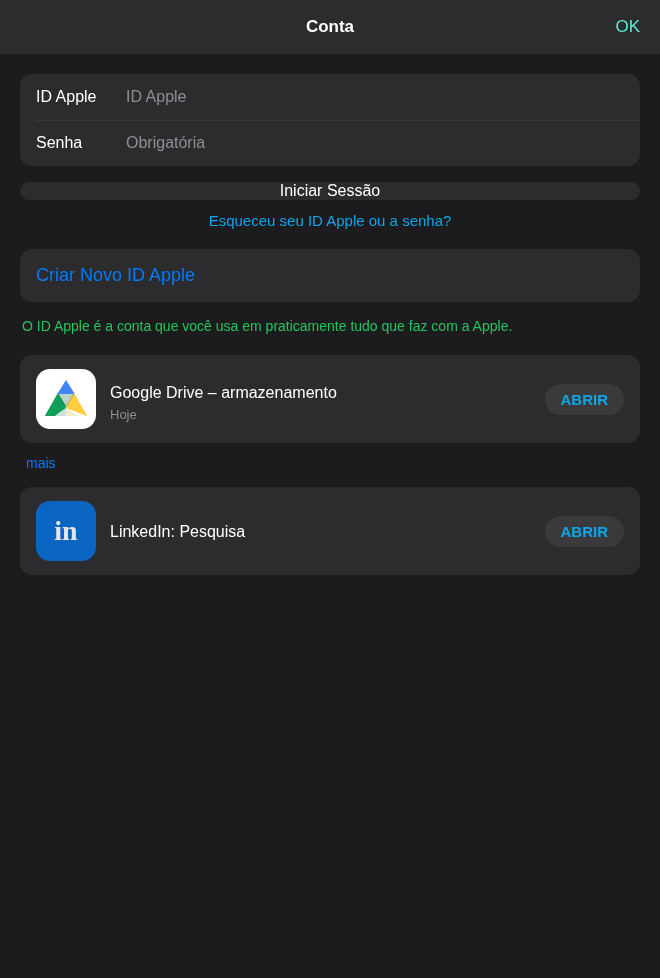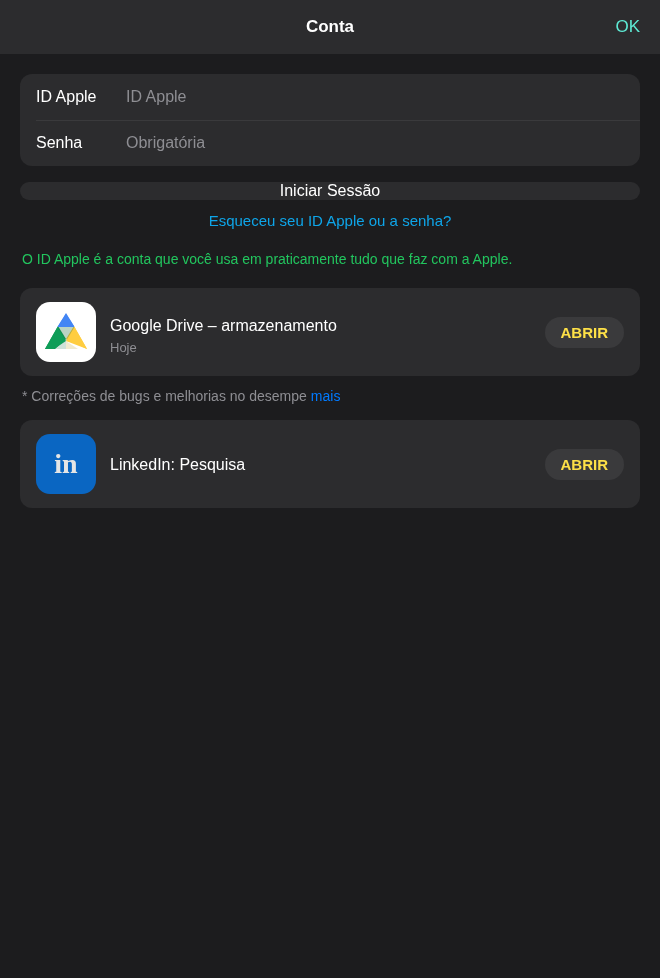--- a/index.html
+++ b/index.html
@@ -175,21 +175,21 @@
       font-size: 13px;
       color: #8e8e93;
     }
 
     .open-button {
       background: #3a3a3c;
       border-radius: 20px;
       padding: 7px 16px;
       font-size: 15px;
       font-weight: 600;
-      color: #fde047;
+      color: #0ea5e9;
       cursor: pointer;
       flex-shrink: 0;
     }
 
     .update-notes {
       font-size: 14px;
       color: #8e8e93;
       margin-bottom: 16px;
       padding: 0 2px;
       white-space: nowrap;
@@ -266,20 +266,21 @@
     <div class="card-row">
       <span class="card-row-label">Senha</span>
       <input class="card-row-input" type="password" placeholder="Obrigatória" style="">
     </div>
   </div>
 
   <div class="sign-in-button">Iniciar Sessão</div>
 
   <div class="forgot-link">Esqueceu seu ID Apple ou a senha?</div>
 
+  <div class="create-id-button">Criar Novo ID Apple</div>
 
   <p class="description-text">O ID Apple é a conta que você usa em praticamente tudo que faz com a Apple.</p>
 
 
   <div class="app-card">
     <div class="app-icon">
       <svg class="gdrive-svg" viewBox="0 0 46 46" xmlns="http://www.w3.org/2000/svg">
 
         <polygon points="23,4 44,40 2,40" fill="none"></polygon>
 
@@ -306,21 +307,20 @@
       </svg>
     </div>
     <div class="app-info">
       <div class="app-name">Google Drive – armazenamento</div>
       <div class="app-date">Hoje</div>
     </div>
     <div class="open-button">ABRIR</div>
   </div>
 
   <div class="update-notes">
-    <span class="update-notes-text">* Correções de bugs e melhorias no desempe</span>
     <span class="update-notes-more">mais</span>
   </div>
 
   <div class="app-card-linkedin">
     <div class="linkedin-icon">
       <span class="linkedin-in">in</span>
     </div>
     <div class="app-info">
       <div class="app-name">LinkedIn: Pesquisa</div>
     </div>

